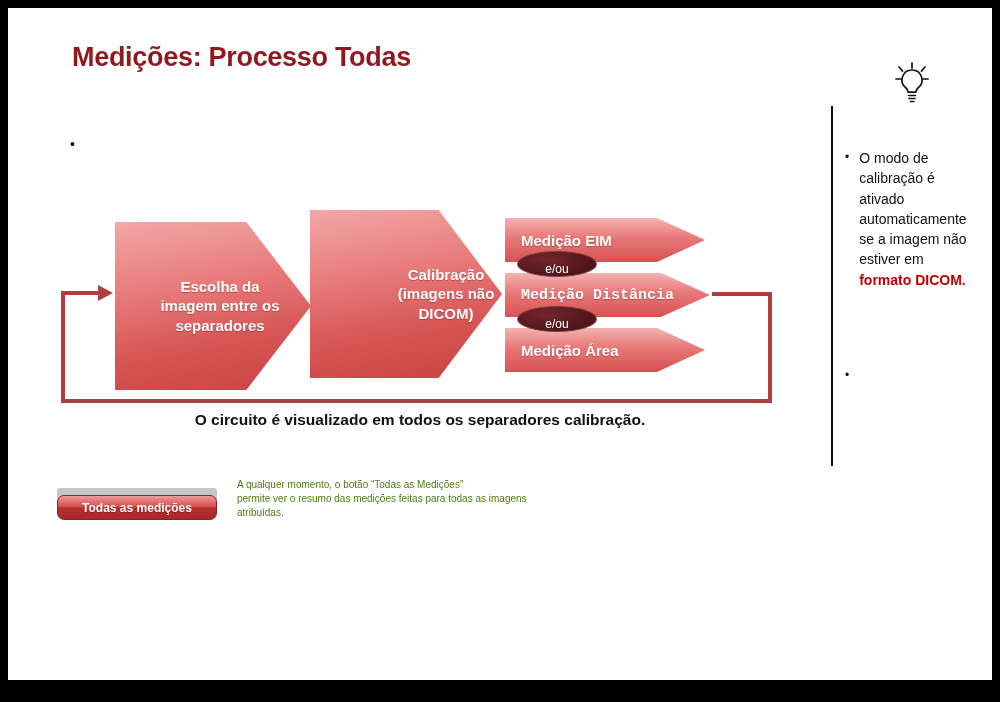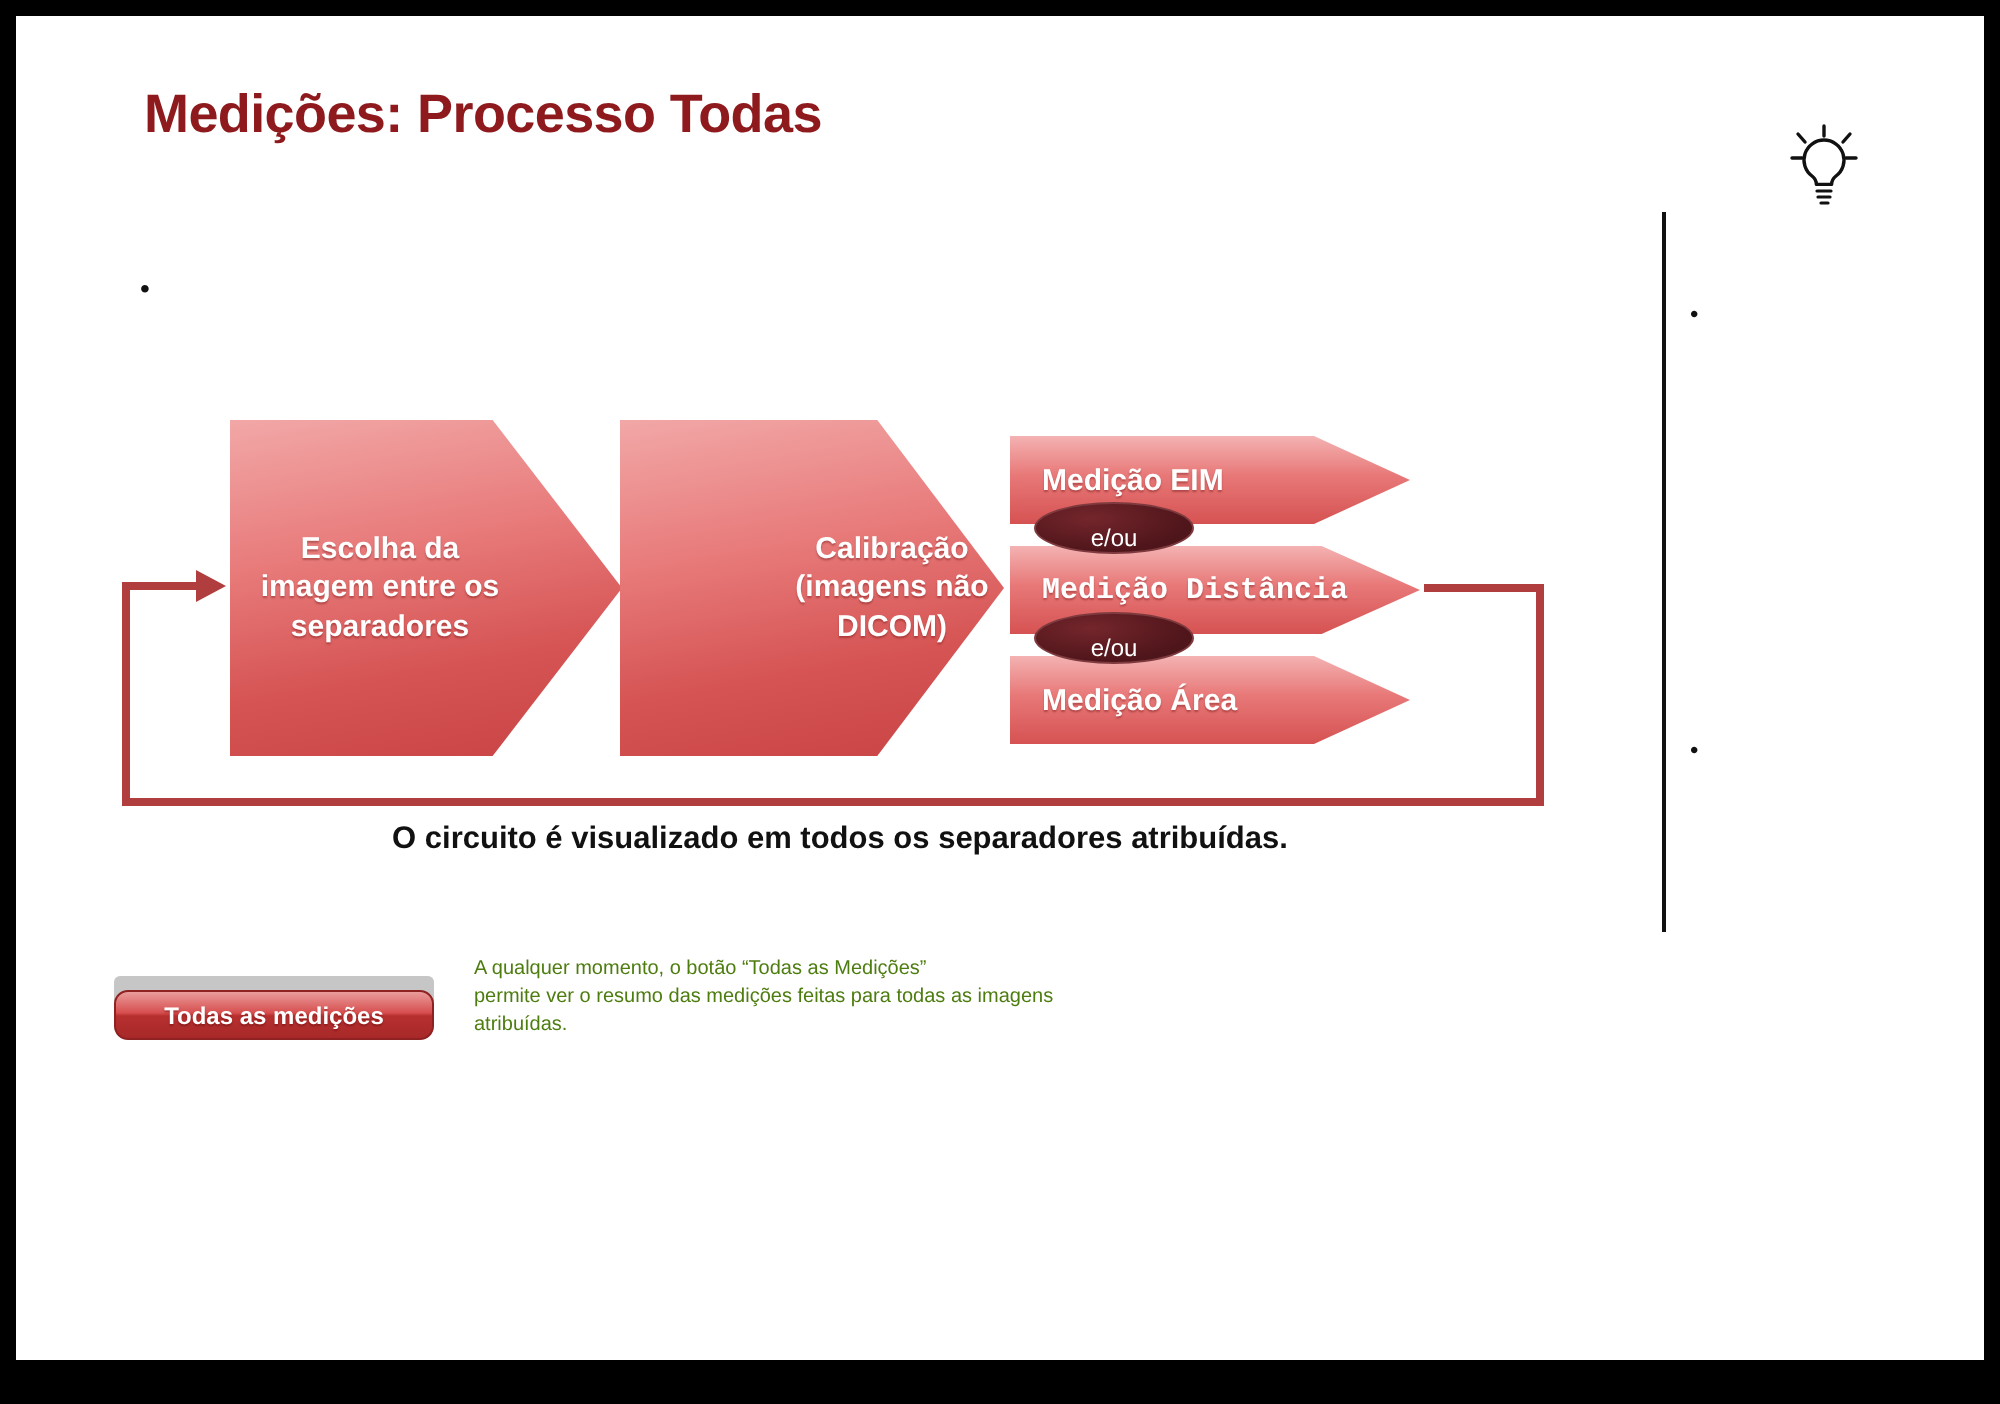--- a/index.html
+++ b/index.html
@@ -30,21 +30,21 @@
 
   
   .loop-svg { position:absolute; left:55px; top:280px; }
 
   .pent {
     position:absolute; height:168px;
     background:linear-gradient(170deg,#F2A7A7 0%, #E87A7A 38%, #D65454 70%, #C94444 100%);
     display:flex; align-items:center;
     clip-path:polygon(0 0, 67% 0, 100% 50%, 67% 100%, 0 100%);
   }
-  .pent-1 { left:115px; top:210px; width:196px; }
+  .pent-1 { left:115px; top:222px; width:196px;justify-content:center; }
   .pent-2 { left:310px; top:210px; width:192px;justify-content:flex-end; }
   .pent .lbl {
     color:#fff; font-weight:bold; font-size:15px; line-height:1.3;
     text-align:center; text-shadow:0 1px 1px rgba(90,0,0,.35);
   }
   .pent-1 .lbl { width:122px; margin-left:14px; }
   .pent-2 .lbl { width:112px; margin-left:16px; }
 
   .m-arrow {
     position:absolute; left:505px; height:44px;
@@ -142,32 +142,33 @@
   <div class="lbl">Medição Área</div>
 </div>
 
 <div class="oval oval-1">
   <span>e/ou</span>
 </div>
 <div class="oval oval-2">
   <span>e/ou</span>
 </div>
 
-<div class="caption">O circuito é visualizado em todos os separadores atribuídas.</div>
+<div class="caption">O circuito é visualizado em todos os separadores calibração.</div>
 
 <div class="btn-frame">
   <div class="gray"></div>
   <div class="red-btn">Todas as medições</div>
 </div>
 
 <div class="btn-desc">A qualquer momento, o botão “Todas as Medições”
 permite ver o resumo das medições feitas para todas as imagens
 atribuídas.</div>
 
 <div class="v-divider"></div>
 
 <div class="side-note note-1">
   <span class="glyph">•</span>
+  <span class="txt"><span>O modo de calibração é ativado automaticamente se a imagem não estiver em </span><span class="red-b">formato DICOM.</span></span>
 </div>
 
 <div class="side-note note-2">
   <span class="glyph">•</span>
 </div>
 
 </body></html>

